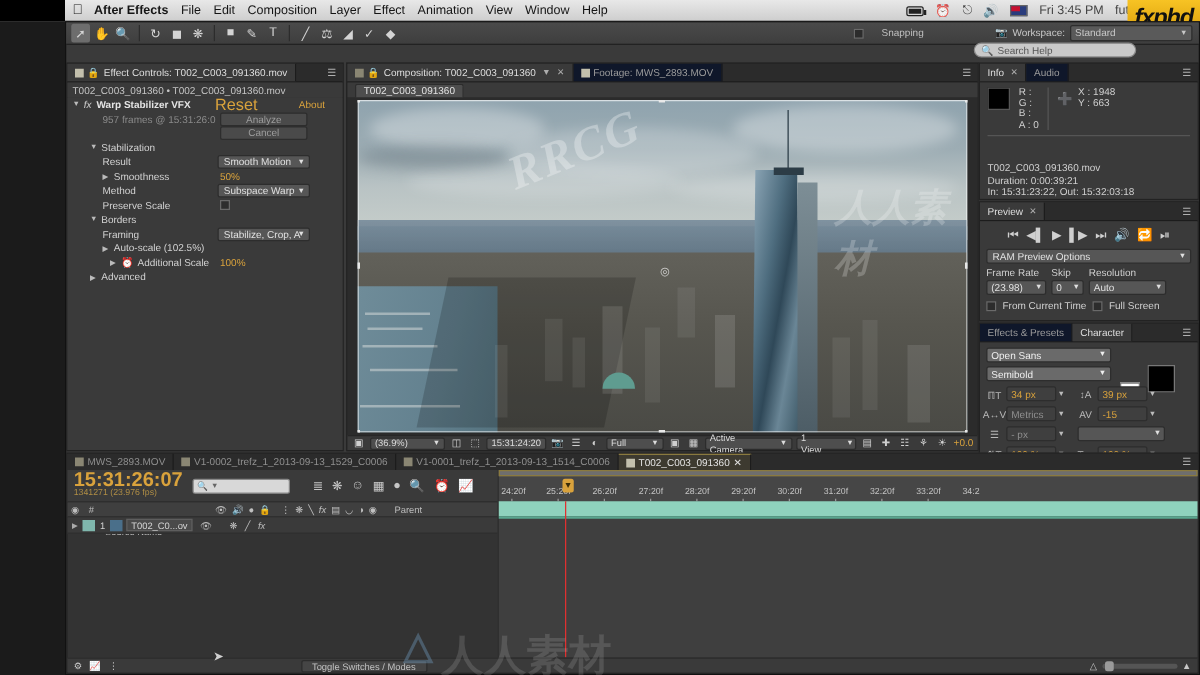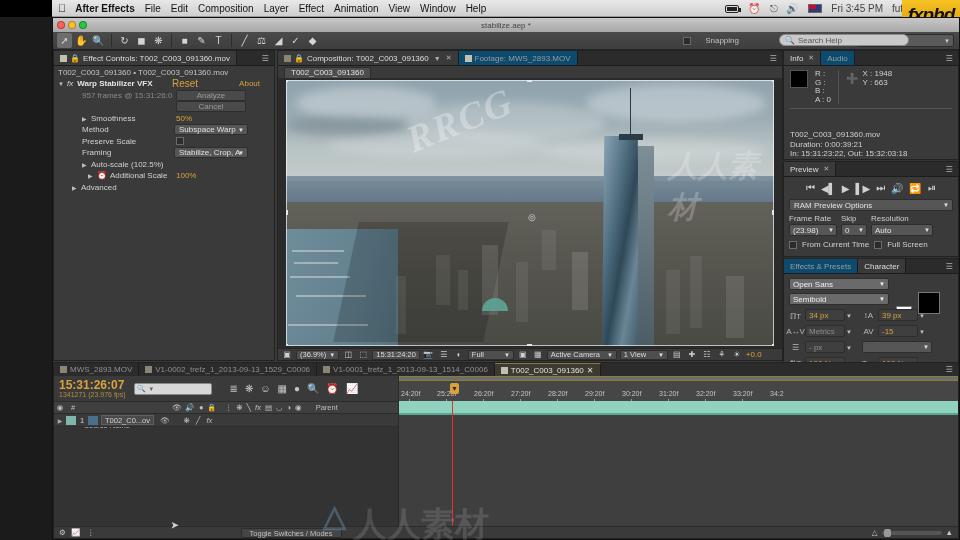--- a/index.html
+++ b/index.html
@@ -52,36 +52,36 @@
   .wsdd { width:98px; height:13px; background:#5a5a5a; border:1px solid #2d2d2d; border-radius:2px;
           display:flex; align-items:center; padding:0 3px; font-size:8px; position:relative; }
   .wsdd .ar { position:absolute; right:3px; font-size:6px; }
 
   .body { position:absolute; left:0; top:32px; right:0; bottom:0; }
 
   
   .panel { position:absolute; background:#333; border:1px solid #222; }
   .ptabs { height:15px; background:#2b2b2b; display:flex; align-items:stretch; border-bottom:1px solid #1c1c1c; }
   .ptab { display:flex; align-items:center; gap:3px; padding:0 6px; font-size:8px; color:#9b9b9b;
-          border-right:1px solid #1c1c1c; background:#0c4a6e; }
+          border-right:1px solid #1c1c1c; background:#0f172a; }
   .ptab.act { background:#3a3a3a; color:#dedede; }
   .tsq { width:7px; height:7px; background:#8a8673; }
   .tsq.g { background:#c3c0ad; }
   .ptab .x { font-size:7px; opacity:.7; margin-left:2px; }
   .pmenu { margin-left:auto; padding:0 5px; display:flex; align-items:center; font-size:8px; color:#b0b0b0; }
 
   
   #effects { left:0; top:0; width:222px; bottom:178px; }
   .ecpath { height:12px; font-size:8px; color:#c4c4c4; padding:2px 4px 0; background:#3a3a3a; }
   .ecbody { position:absolute; left:0; right:0; top:27px; bottom:0; background:#3a3a3a; overflow:hidden; }
   .ecrow { height:11.5px; display:flex; align-items:center; font-size:8px; padding-left:4px; color:#d2d2d2; }
   .tri { font-size:6px; margin-right:3px; color:#bbb; width:6px; }
   .fxlbl { font-weight:bold; color:#e4e4e4; }
   .orange { color:#d9a23c; }
-  .ecreset { position:absolute; left:100px; color:#d9a23c; font-size:10px; }
+  .ecreset { position:absolute; left:100px; color:#d9a23c; font-size:13px; }
   .ecabout { position:absolute; right:14px; color:#d9a23c; font-size:8px; }
   .dim { color:#8a8a8a; }
   .btnbox { position:absolute; left:100px; width:90px; height:11px; background:#4a4a4a; border:1px solid #2d2d2d;
             border-radius:2px; color:#9c9c9c; font-size:8px; text-align:center; line-height:10px; }
   .ddown { position:absolute; left:100px; width:92px; height:11px; background:#565656; border:1px solid #2d2d2d;
            border-radius:2px; font-size:8px; padding-left:4px; line-height:10px; color:#e0e0e0; }
   .ddown .ar { position:absolute; right:3px; top:0; font-size:6px; }
   .valo { position:absolute; left:102px; color:#d9a23c; font-size:8px; }
   .chk { position:absolute; left:102px; width:8px; height:8px; background:#2e2e2e; border:1px solid #6a6a6a; }
   .indent1 { padding-left:14px; }
@@ -113,21 +113,21 @@
   .wtc { position:absolute; background:linear-gradient(100deg,#8fa8b8 0%, #4f6e80 35%, #2f4858 55%, #6a8696 75%, #3d5866 100%); }
   .spire { position:absolute; width:1px; background:#2a3b45; }
   .greendome { position:absolute; width:26px; height:13px; background:#5f9c90; border-radius:13px 13px 0 0; }
   .wm { position:absolute; color:rgba(255,255,255,.30); font-weight:bold; font-style:italic;
         font-family:"Liberation Serif", serif; pointer-events:none; }
   .roi { position:absolute; border:1px solid rgba(255,255,255,.65); }
   .handle { position:absolute; width:5px; height:5px; background:#e8e8e8; }
   .compbar { position:absolute; left:0; right:0; bottom:0; height:12px; background:#3a3a3a;
              display:flex; align-items:center; gap:3px; padding:0 3px; font-size:7.5px; border-top:1px solid #262626; }
   .cbd { height:10px; background:#4e4e4e; border:1px solid #2c2c2c; border-radius:2px;
-         display:flex; align-items:center; padding:0 3px; color:#dcdcdc; gap:3px; }
+         display:flex; align-items:center; padding:0 3px; color:#dcdcdc; gap:20px; }
   .cbi { width:12px; height:10px; display:flex; align-items:center; justify-content:center; color:#cfcfcf; font-size:8px; }
 
   
   .rcol { position:absolute; right:0; top:0; width:176px; bottom:0; background:#333; }
   #searchhelp { position:absolute; right:0; top:-18px; width:176px; height:13px; }
   .shbox { width:130px; height:12px; background:#c9c9c9; border:1px solid #8a8a8a; border-radius:6px;
            display:flex; align-items:center; gap:3px; padding:0 5px; font-size:8px; color:#555; }
 
   #info { left:0; top:0; width:176px; height:110px; }
   .infobody { position:absolute; left:0; right:0; top:15px; bottom:0; background:#3a3a3a; padding:4px 6px; }
@@ -178,21 +178,21 @@
           display:flex; align-items:center; justify-content:center; color:#8f8f8f; flex:1; }
 
   
   #timeline { left:0; right:0; bottom:0; height:177px; top:auto; background:#333; }
   .tltabs { height:13px; background:#2b2b2b; display:flex; }
   .tltab { display:flex; align-items:center; gap:3px; padding:0 6px; font-size:8px; color:#8f8f8f;
            border-right:1px solid #1c1c1c; }
   .tltab.act { background:#3d3a30; color:#e2e2e2; border-top:1px solid #8a7a3f; }
   .tlhead { height:26px; background:#3a3a3a; display:flex; align-items:center; padding:0 5px; gap:8px;
             border-bottom:1px solid #2b2b2b; position:relative; }
-  .tcode { color:#d9a23c; font-weight:bold; font-size:12px; line-height:12px; }
+  .tcode { color:#d9a23c; font-weight:bold; font-size:16px; line-height:12px; }
   .tcsub { color:#b08e45; font-size:7px; }
   .srchbox { width:78px; height:12px; background:#d8d8d8; border:1px solid #888; border-radius:2px;
              display:flex; align-items:center; gap:2px; padding:0 3px; font-size:7px; color:#666; }
   .tlicons { display:flex; gap:7px; color:#c6c6c6; font-size:10px; margin-left:10px; }
   .ruler { position:absolute; left:344px; right:0; top:0; height:26px; background:#464646;
            border-left:1px solid #2b2b2b; }
   .rtick { position:absolute; top:14px; font-size:7px; color:#c4c4c4; }
   .rtickm { position:absolute; top:23px; width:1px; height:3px; background:#9a9a9a; }
   .workbar { position:absolute; left:0; right:0; top:0; height:5px; background:#6e6e6e; border:1px solid #8a7a3f; }
   .ctimeflag { position:absolute; top:7px; width:9px; height:11px; background:#d9a23c; border-radius:2px;
@@ -242,26 +242,20 @@
       <span class="ic">Fri 3:45 PM</span>
       <span class="ic">future</span>
       <span class="ic">🔍</span>
       <span class="ic">☰</span>
     </div>
   </div>
   <div class="fxphd">fxphd</div>
 
   <div class="aewin">
 
-    <div class="titlebar">
-      <span class="tdot r"></span>
-      <span class="tdot y"></span>
-      <span class="tdot g"></span>
-      <span class="tt">stabilize.aep *</span>
-    </div>
 
     <div class="toolbar">
       <span class="tbtn sel">➚</span>
       <span class="tbtn">✋</span>
       <span class="tbtn">🔍</span>
       <span class="sep"></span>
       <span class="tbtn">↻</span>
       <span class="tbtn">◼</span>
       <span class="tbtn">❋</span>
       <span class="sep"></span>
@@ -314,21 +308,34 @@
           </div>
 
           <div class="ecrow" style="position:relative;">
             <span class="indent2 dim">957 frames @ 15:31:26:0</span>
             <span class="btnbox" style="left:122px; width:70px;">Analyze</span>
           </div>
           <div class="ecrow" style="position:relative;">
             <span class="btnbox" style="left:122px; width:70px;">Cancel</span>
           </div>
 
-
+          <div class="ecrow">
+            <span class="indent1" style="display:flex;align-items:center;">
+              <span class="tri">▼</span>
+              <span>Stabilization</span>
+            </span>
+          </div>
+
+          <div class="ecrow" style="position:relative;">
+            <span class="indent2">Result</span>
+            <span class="ddown" style="left:120px;width:74px;">
+              <span>Smooth Motion</span>
+              <span class="ar">▼</span>
+            </span>
+          </div>
 
           <div class="ecrow" style="position:relative;">
             <span class="indent2" style="display:flex;align-items:center;">
               <span class="tri">▶</span>
               <span>Smoothness</span>
             </span>
             <span class="valo" style="left:122px;">50%</span>
           </div>
 
           <div class="ecrow" style="position:relative;">
@@ -337,20 +344,26 @@
               <span>Subspace Warp</span>
               <span class="ar">▼</span>
             </span>
           </div>
 
           <div class="ecrow" style="position:relative;">
             <span class="indent2">Preserve Scale</span>
             <span class="chk" style="left:122px;"></span>
           </div>
 
+          <div class="ecrow">
+            <span class="indent1" style="display:flex;align-items:center;">
+              <span class="tri">▼</span>
+              <span>Borders</span>
+            </span>
+          </div>
 
           <div class="ecrow" style="position:relative;">
             <span class="indent2">Framing</span>
             <span class="ddown" style="left:120px;width:74px;">
               <span>Stabilize, Crop, A</span>
               <span class="ar">▼</span>
             </span>
           </div>
 
           <div class="ecrow">

